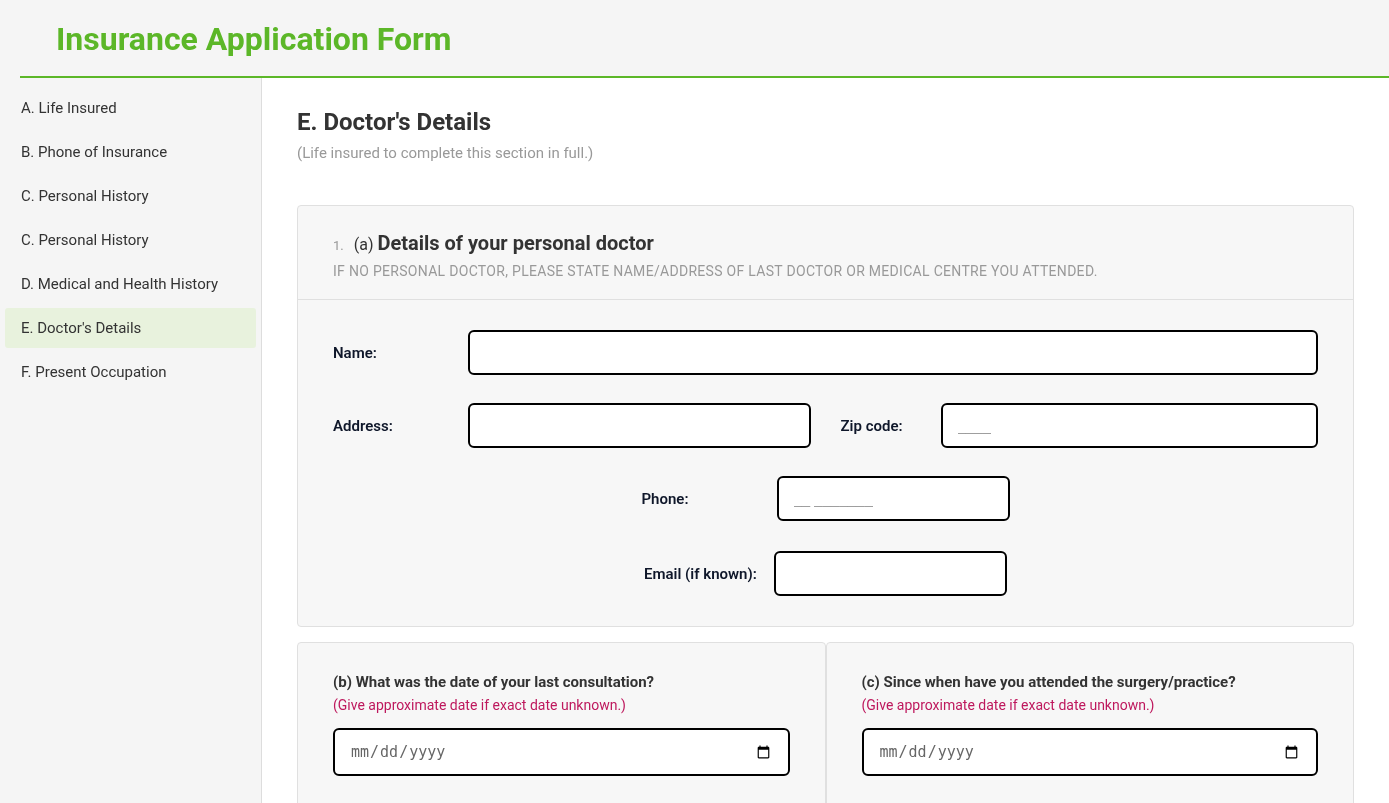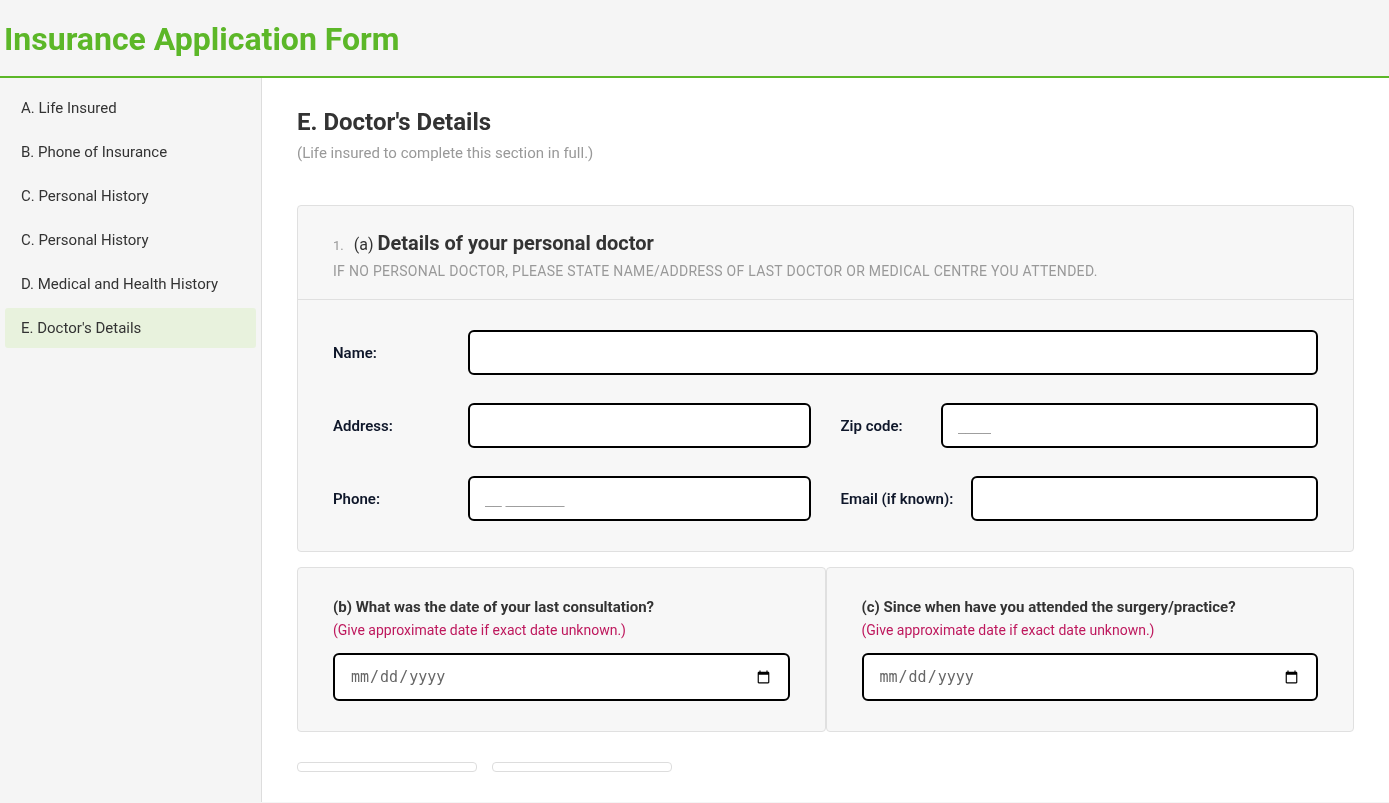--- a/index.html
+++ b/index.html
@@ -7,22 +7,23 @@
       margin: 0;
       padding: 0;
     }
     body {
       font-family: -apple-system, BlinkMacSystemFont, "Segoe UI", Roboto, "Helvetica Neue", Arial, sans-serif;
       background: #f5f5f5;
       color: #333;
     }
     .header {
       background: #f5f5f5;
-      padding: 20px 4px 18px;
+      padding: 20px 36px 18px;
       border-bottom: 2px solid #5cb728;
+      margin-left: 20px;
     }
     .header h1 {
       color: #5cb728;
       font-size: 32px;
       font-weight: 700;
     }
     .layout {
       display: flex;
     }
     .sidebar {
@@ -92,20 +93,21 @@
       letter-spacing: 0.3px;
     }
     .form-row {
       display: flex;
       align-items: center;
       margin-bottom: 28px;
       gap: 30px;
     }
     .form-row:last-child {
       margin-bottom: 0;
+      flex-direction: column;
     }
     .form-group {
       display: flex;
       align-items: center;
       flex: 1;
     }
     .form-label {
       font-size: 15px;
       font-weight: 600;
       color: #0f172a;
@@ -172,20 +174,21 @@
 </div>
 
 <div class="layout">
   <nav class="sidebar">
     <a class="sidebar-item">A. Life Insured</a>
     <a class="sidebar-item">B. Phone of Insurance</a>
     <a class="sidebar-item">C. Personal History</a>
     <a class="sidebar-item">C. Personal History</a>
     <a class="sidebar-item">D. Medical and Health History</a>
     <a class="sidebar-item active">E. Doctor's Details</a>
+    <a class="sidebar-item">F. Present Occupation</a>
   </nav>
 
   <main class="main">
     <h2 class="section-title">E. Doctor's Details</h2>
     <p class="section-subtitle">(Life insured to complete this section in full.)</p>
 
     <div class="card">
       <div class="card-header">
         <div>
           <span class="q-number">1.</span>

